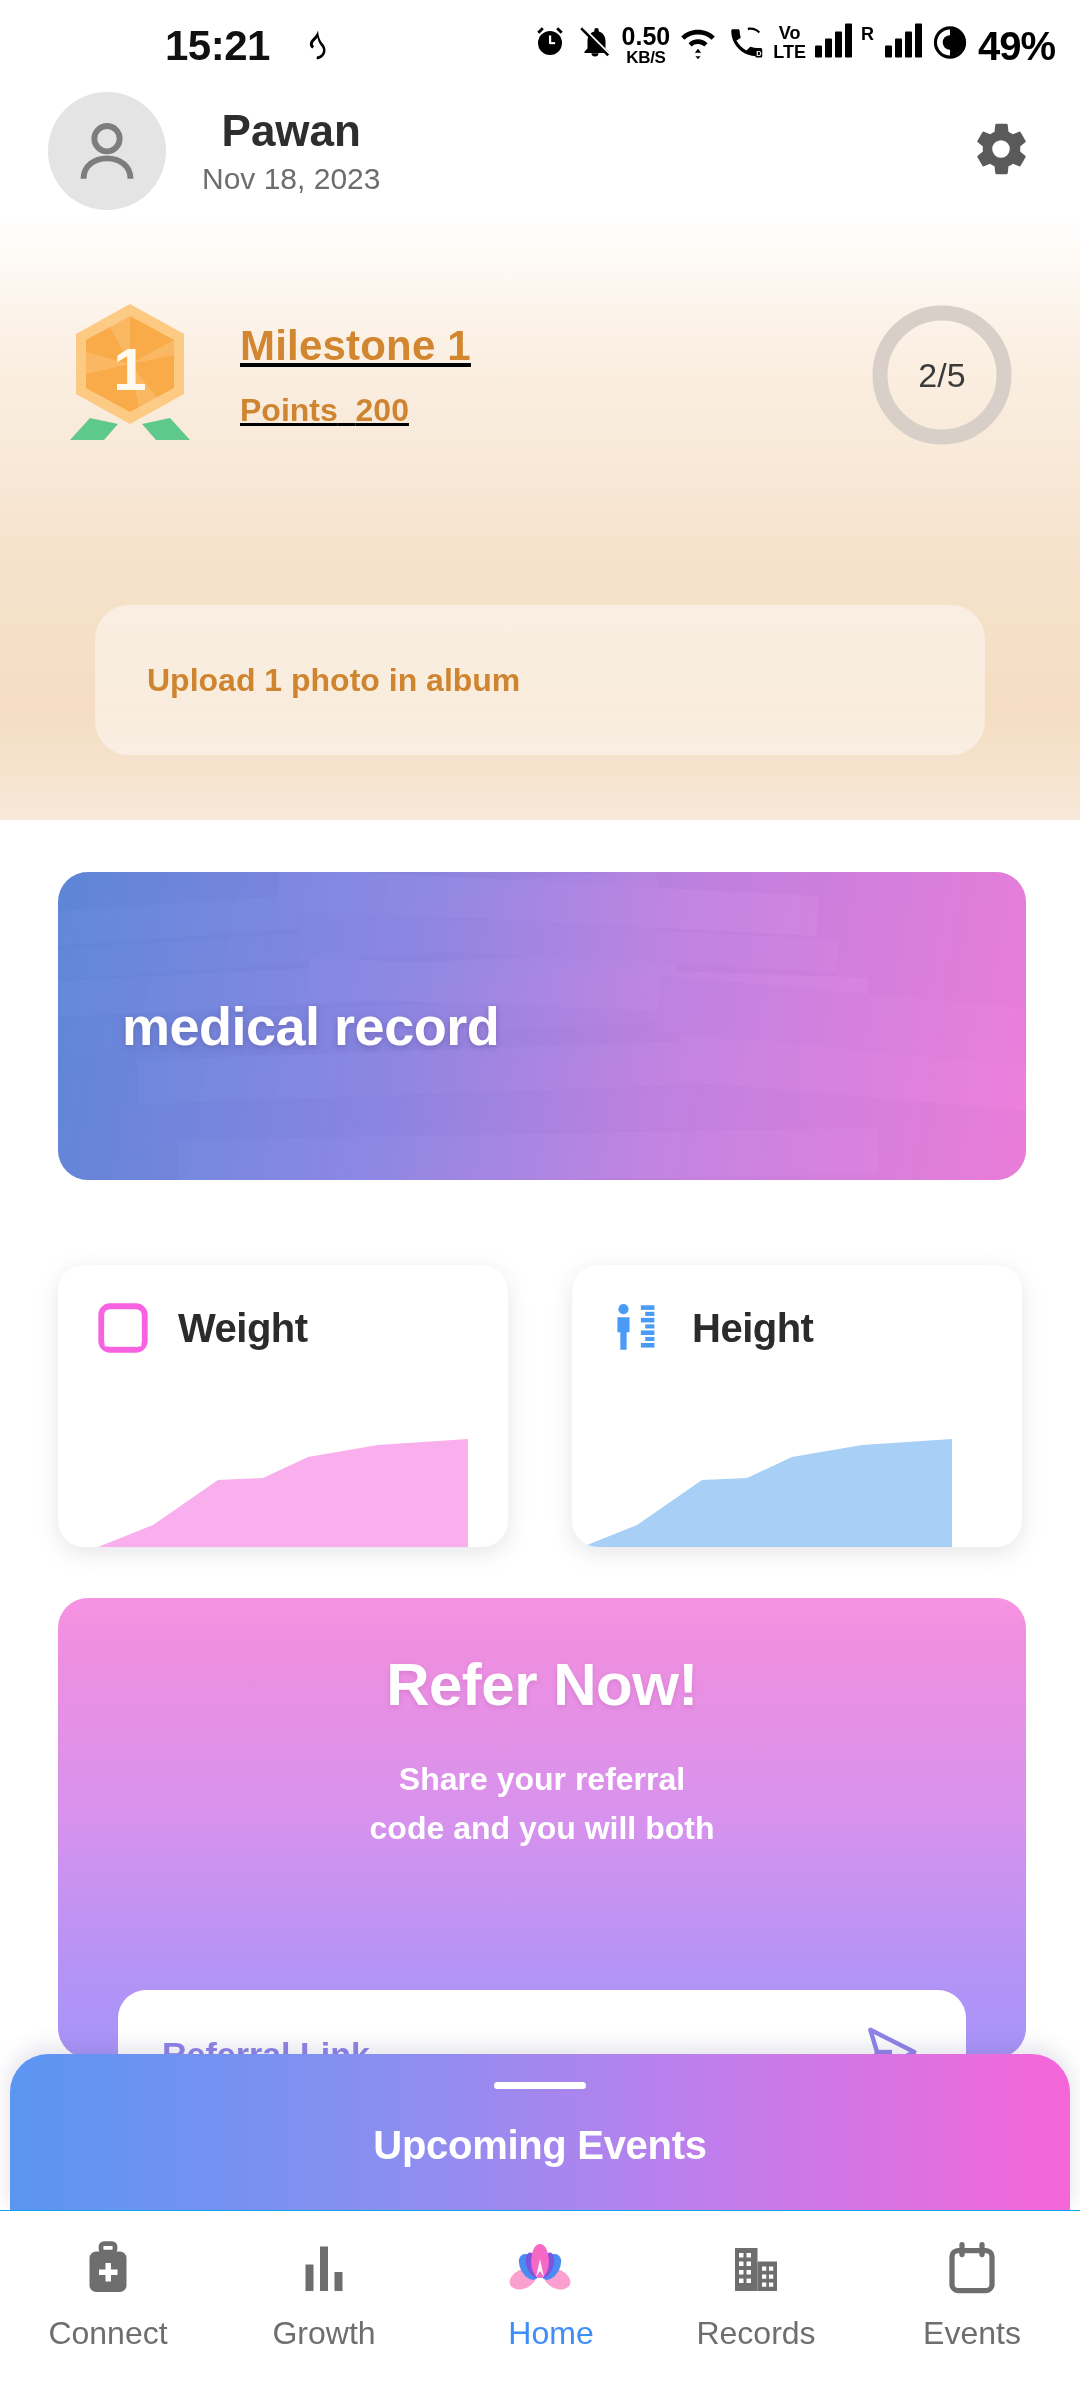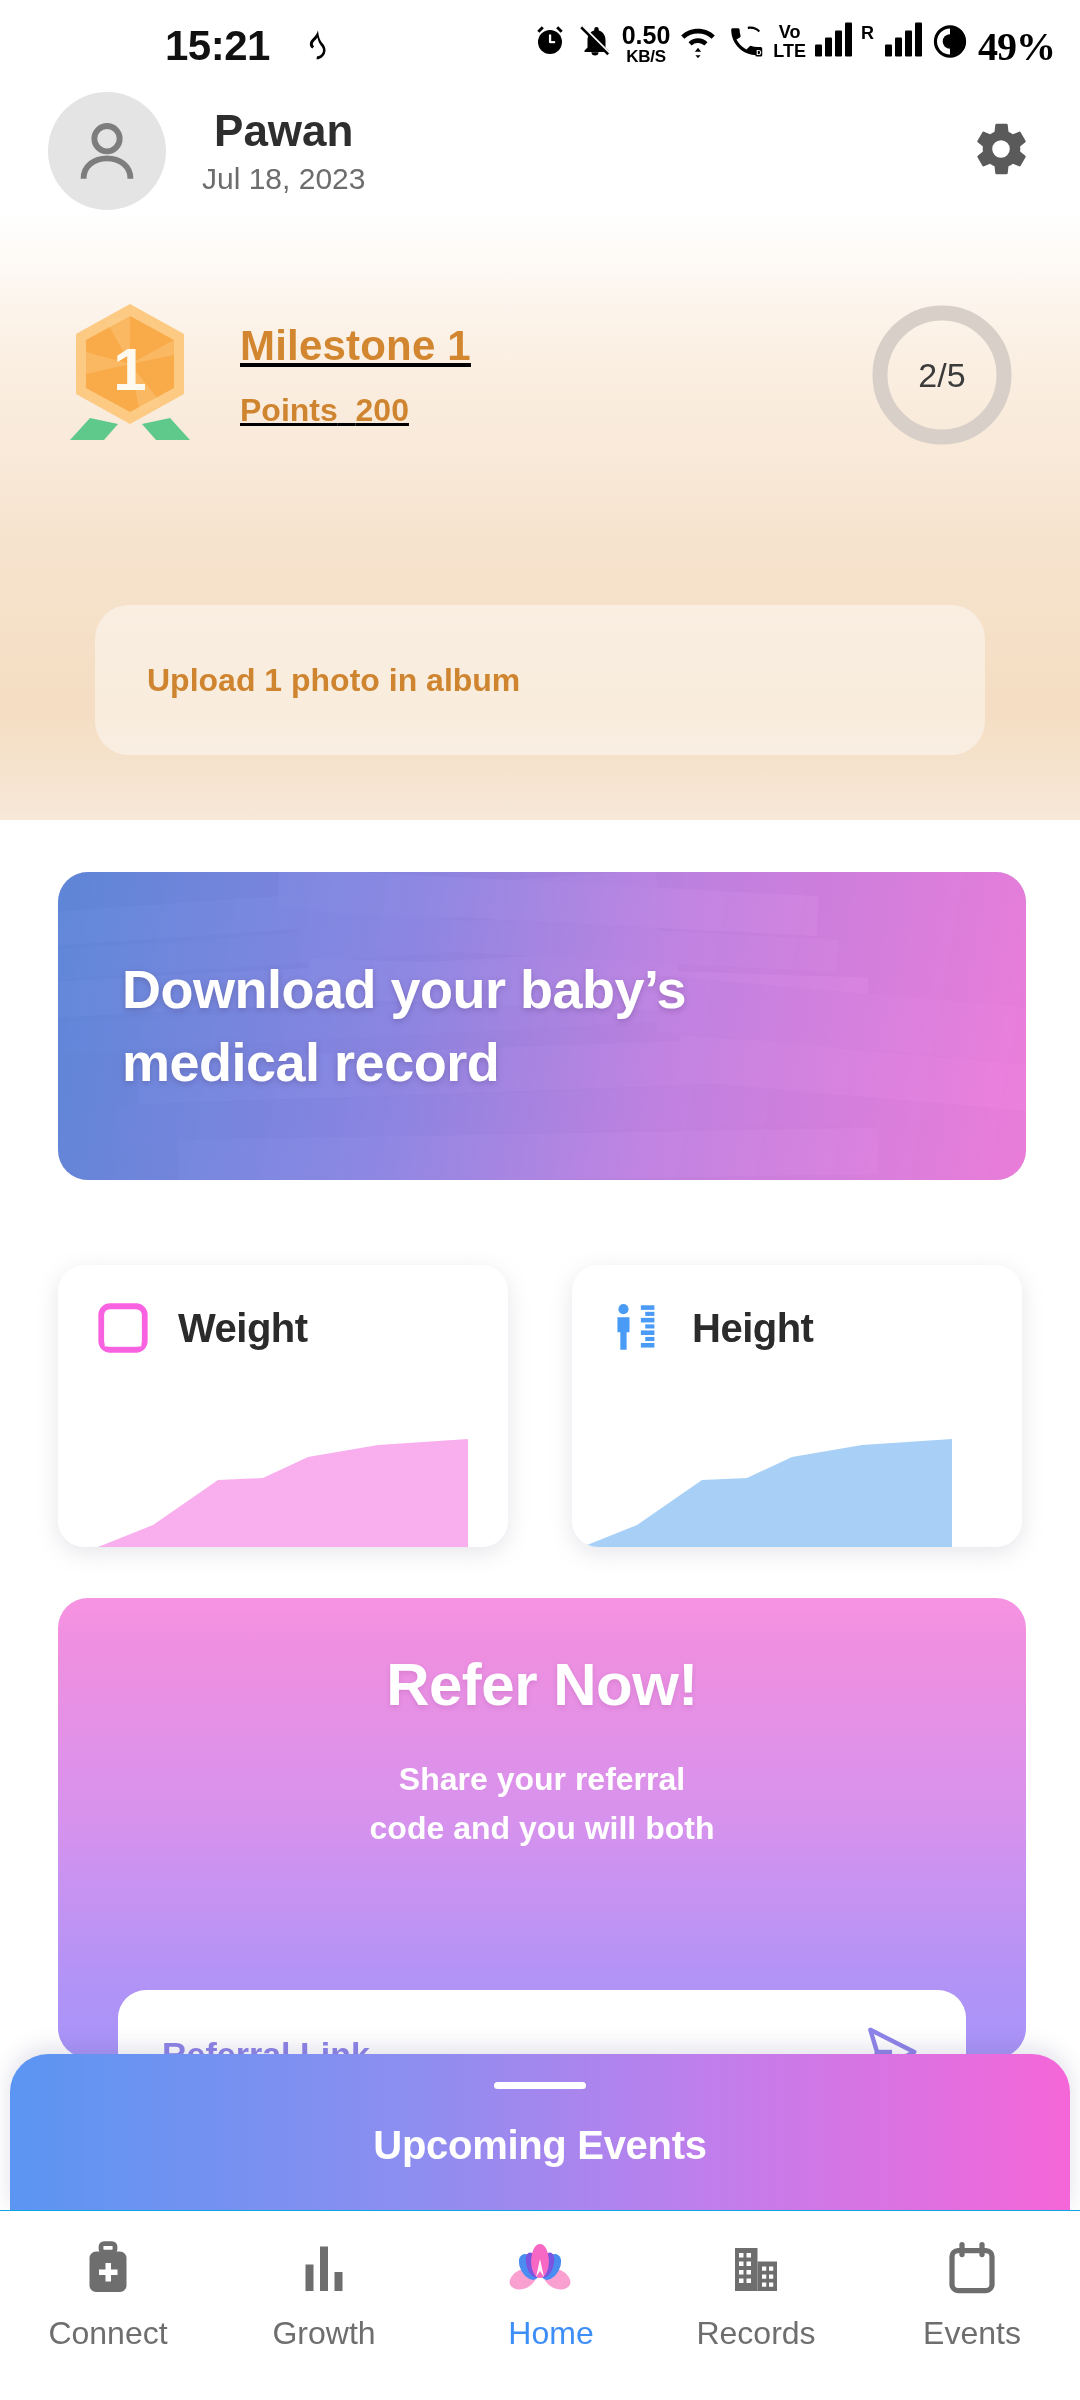--- a/index.html
+++ b/index.html
@@ -26,21 +26,21 @@
   .kbs { display:flex; flex-direction:column; align-items:center; line-height:1; }
   .kbs .v { font-size:25px; font-weight:600; }
   .kbs .u { font-size:17px; font-weight:700; letter-spacing:-0.3px; }
   .volte { display:flex; flex-direction:column; align-items:center; line-height:1.05;
            font-size:18px; font-weight:700; }
   .bars { display:flex; align-items:flex-end; gap:3px; height:34px; }
   .bars i { display:block; width:7px; background:#000; border-radius:1px; }
   .bars i:nth-child(1){height:12px}.bars i:nth-child(2){height:19px}
   .bars i:nth-child(3){height:26px}.bars i:nth-child(4){height:34px}
   .rlab { font-size:18px; font-weight:700; margin-right:2px; }
-  .batt { font-size:40px; font-weight:600; letter-spacing:-1px;font-family:Liberation Serif, serif; }
+  .batt { font-size:40px; font-weight:600; letter-spacing:-1px; }
 
   
   .header { position:absolute; top:92px; left:0; width:1080px; height:118px;
             display:flex; align-items:center; padding:0 48px;text-align:center; }
   .avatar { width:118px; height:118px; border-radius:50%; background:#e4e4e4;
             display:flex; align-items:center; justify-content:center; flex:0 0 auto; }
   .hdr-txt { margin-left:36px; display:flex; flex-direction:column; justify-content:center; }
   .hdr-name { font-size:44px; font-weight:700; color:#2e2e2e; line-height:1.12; }
   .hdr-date { font-size:30px; color:#6d6d6d; margin-top:6px; }
   .gear { margin-left:auto; }
@@ -201,21 +201,21 @@
 
   <div class="header">
     <div class="avatar">
       <svg width="74" height="74" viewBox="0 0 24 24">
         <circle cx="12" cy="8" r="4.1" fill="none" stroke="#7d7d7d" stroke-width="1.9"></circle>
         <path d="M4.4 21c0-4.1 3.4-6.6 7.6-6.6s7.6 2.5 7.6 6.6" fill="none" stroke="#7d7d7d" stroke-width="1.9"></path>
       </svg>
     </div>
     <div class="hdr-txt">
       <span class="hdr-name">Pawan</span>
-      <span class="hdr-date">Jul 18, 2023</span>
+      <span class="hdr-date">Nov 18, 2023</span>
     </div>
     <div class="gear">
       <svg width="62" height="62" viewBox="0 0 24 24">
         <path fill="#5a5a5a" d="M19.4 13a7.8 7.8 0 0 0 0-2l2-1.6a.5.5 0 0 0 .1-.6l-1.9-3.3a.5.5 0 0 0-.6-.2l-2.4 1a7.6 7.6 0 0 0-1.7-1L14.6 2.6a.5.5 0 0 0-.5-.4h-3.8a.5.5 0 0 0-.5.4L9.5 5.3a7.6 7.6 0 0 0-1.7 1l-2.4-1a.5.5 0 0 0-.6.2L2.9 8.8a.5.5 0 0 0 .1.6L5 11a7.8 7.8 0 0 0 0 2l-2 1.6a.5.5 0 0 0-.1.6l1.9 3.3a.5.5 0 0 0 .6.2l2.4-1a7.6 7.6 0 0 0 1.7 1l.3 2.7a.5.5 0 0 0 .5.4h3.8a.5.5 0 0 0 .5-.4l.3-2.7a7.6 7.6 0 0 0 1.7-1l2.4 1a.5.5 0 0 0 .6-.2l1.9-3.3a.5.5 0 0 0-.1-.6zM12 15.4A3.4 3.4 0 1 1 15.4 12 3.4 3.4 0 0 1 12 15.4z"></path>
       </svg>
     </div>
   </div>
 
   <div class="milestone">
     <div class="ms-row">
@@ -266,21 +266,20 @@
         <rect x="250" y="96" width="560" height="40" fill="#f4f7fa" transform="rotate(2 530 116)"></rect>
         <rect x="80" y="176" width="700" height="44" fill="#e7ecf3" transform="rotate(-2 430 198)"></rect>
         <rect x="60" y="222" width="740" height="40" fill="#d4dbe6" transform="rotate(-2 430 242)"></rect>
         <rect x="120" y="262" width="700" height="46" fill="#eaeff6" transform="rotate(-1 470 285)"></rect>
         <rect x="600" y="120" width="380" height="56" fill="#dde3ec" transform="rotate(5 790 148)"></rect>
         <rect x="620" y="178" width="360" height="46" fill="#ecf0f6" transform="rotate(5 800 201)"></rect>
       </g>
     </svg>
     <div class="tint"></div>
     <div class="btext">
-      <div>Download your baby’s</div>
       <div>medical record</div>
     </div>
   </div>
 
   <div class="metrics">
 
     <div class="mcard">
       <div class="mhead">
         <svg width="58" height="58" viewBox="0 0 24 24">
           <rect x="3" y="3" width="18" height="18" rx="3.6" fill="none" stroke="#f862e0" stroke-width="2.4"></rect>

